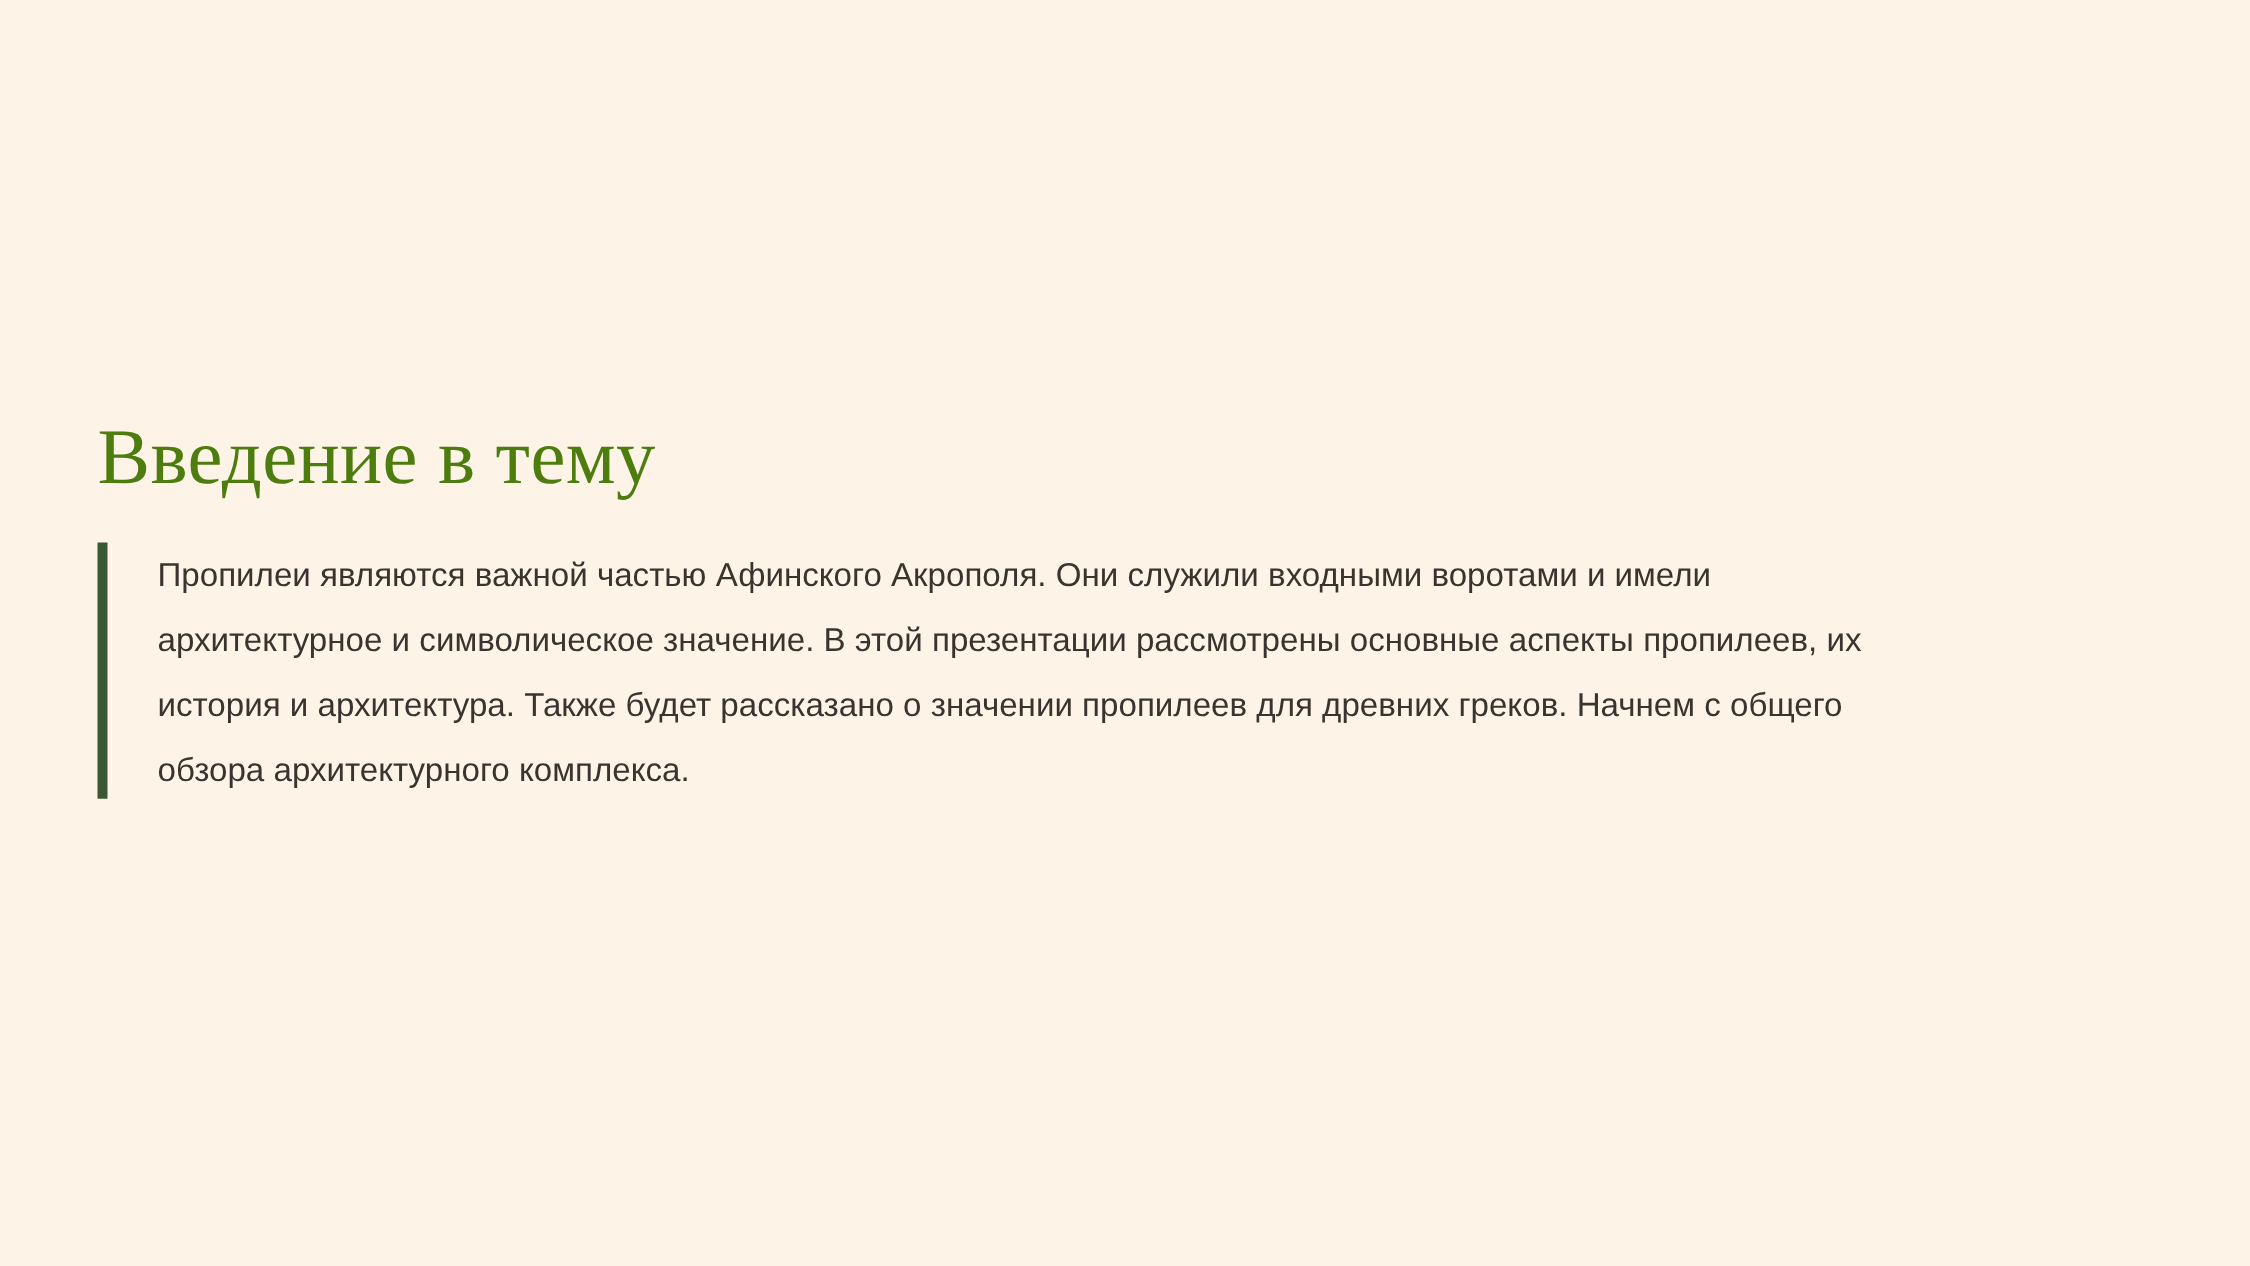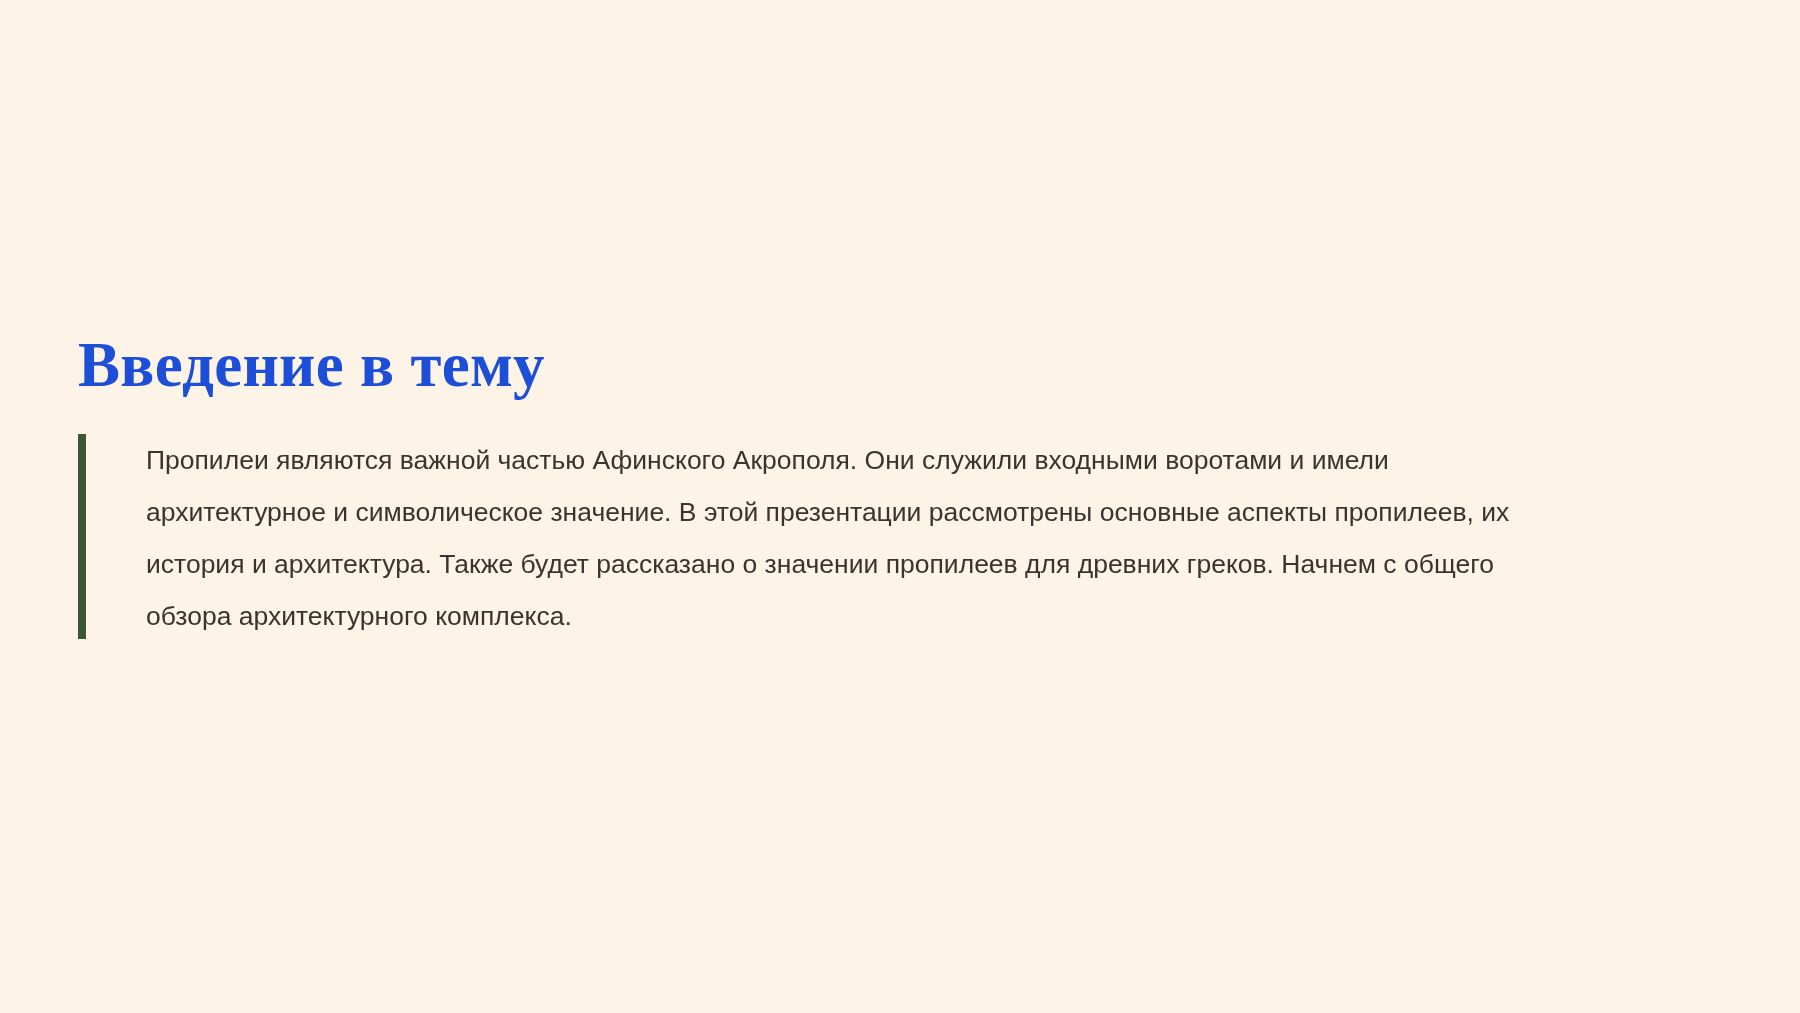--- a/index.html
+++ b/index.html
@@ -28,31 +28,31 @@
     position: absolute;
     left: 78px;
     top: 330px;
     width: 1640px;
   }
 
   .slide-title {
     margin: 0;
     font-family: "Liberation Serif", "DejaVu Serif", serif;
     font-size: 63px;
-    font-weight: 700;
+    font-weight: 400;
     line-height: 1.12;
     letter-spacing: 0.3px;
-    color: #1d4ed8;
+    color: #4d7c0f;
     white-space: nowrap;
   }
 
   .content-block {
     position: relative;
     margin-top: 33px;
-    padding-left: 68px;
+    padding-left: 48px;
     max-width: 1625px;
   }
 
   .accent-bar {
     position: absolute;
     left: 0;
     top: 0;
     width: 8px;
     height: 205px;
     background: #3C5733;

